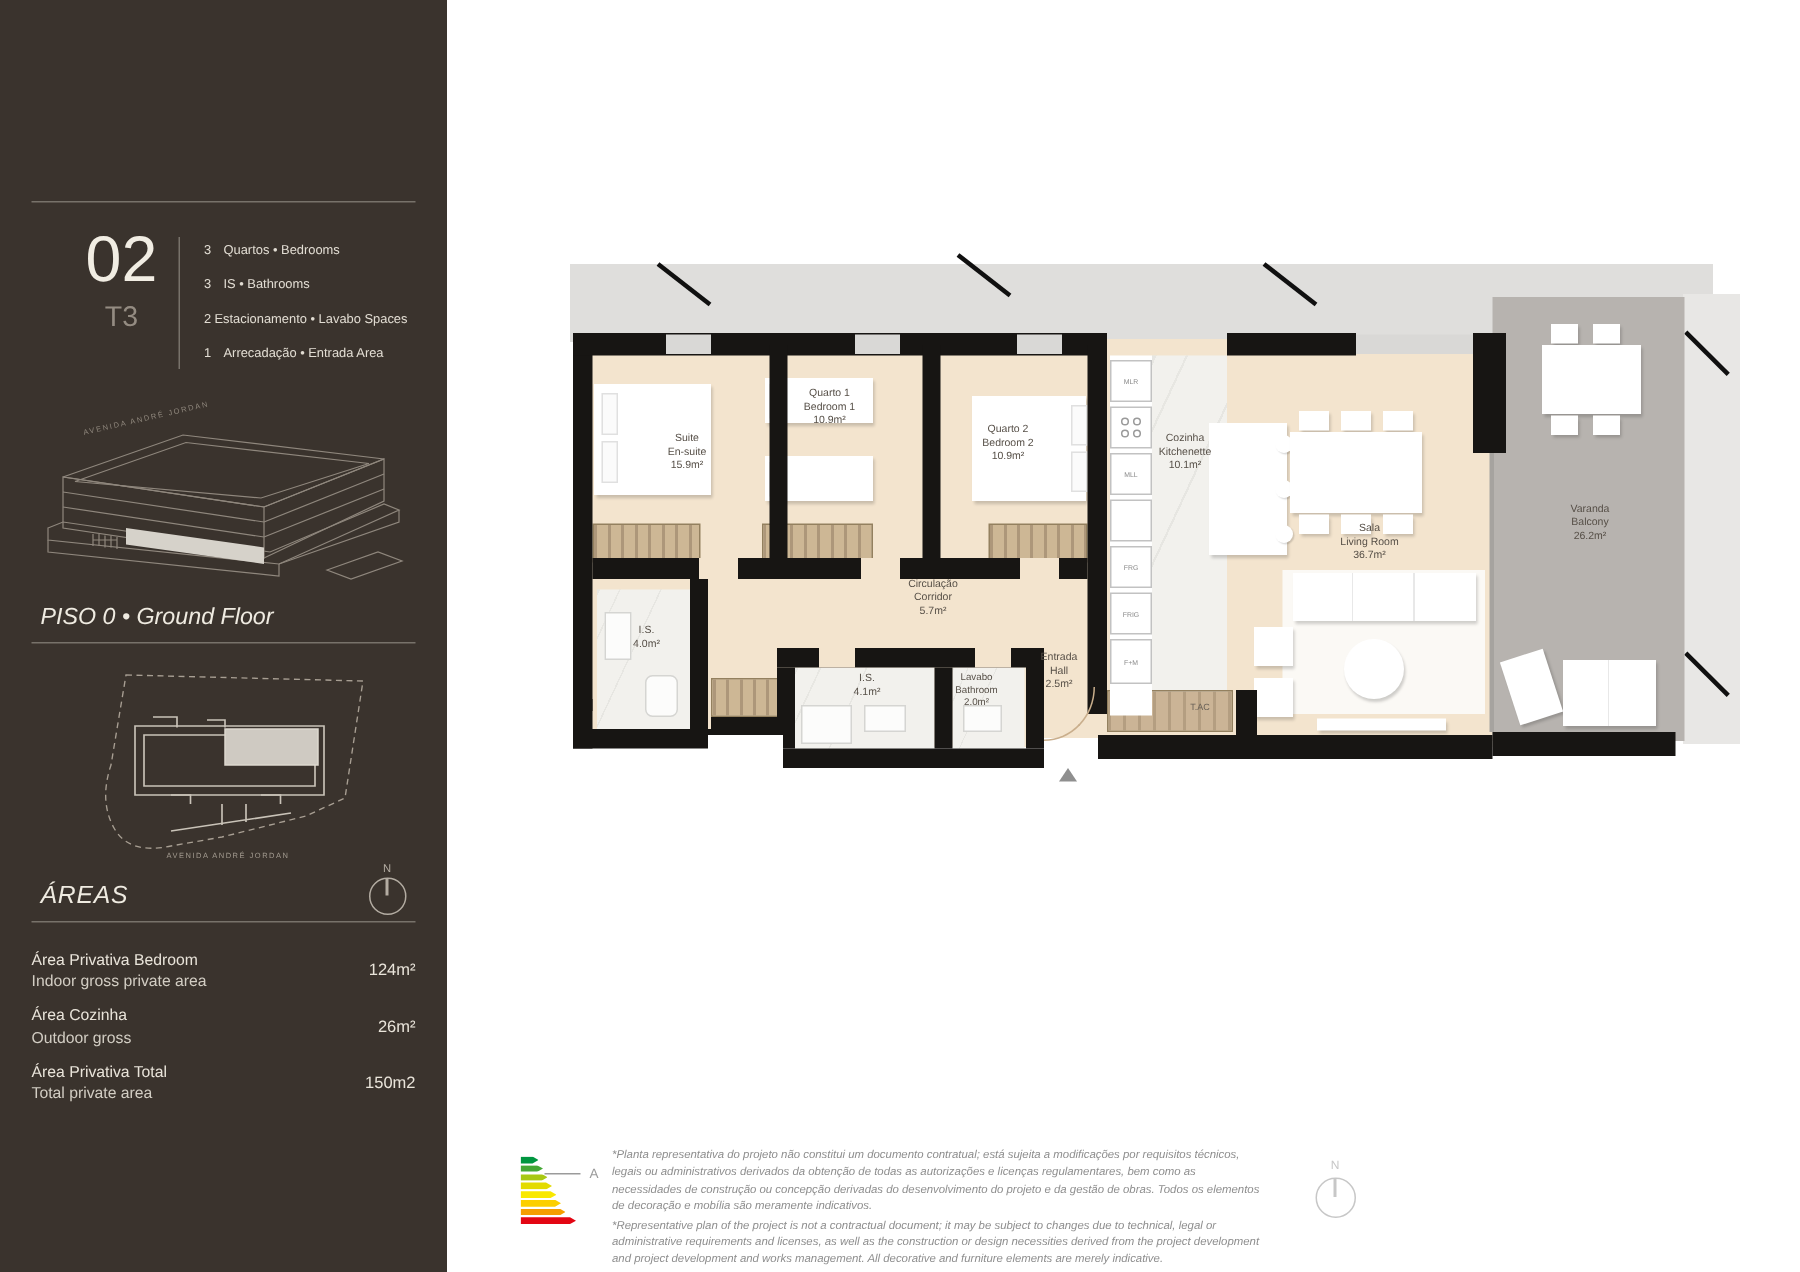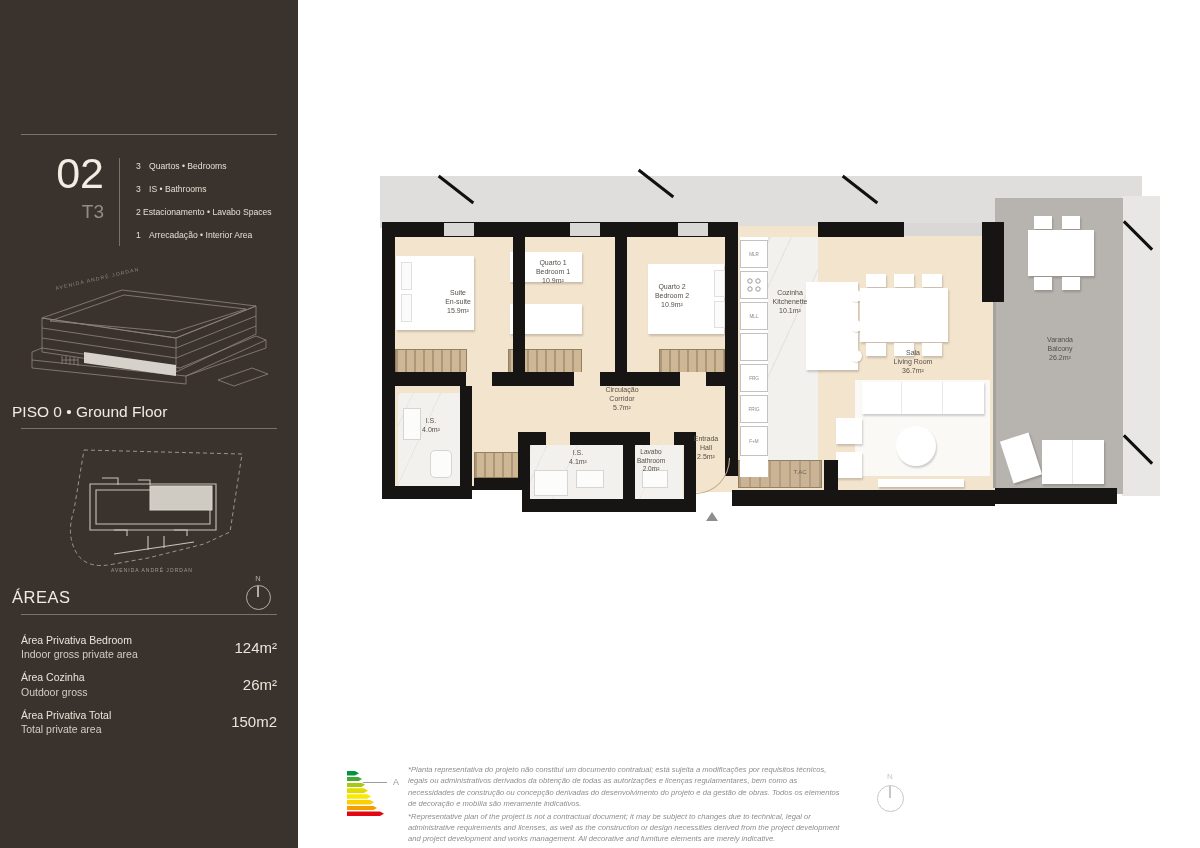--- a/index.html
+++ b/index.html
@@ -5,32 +5,32 @@
   html,body{margin:0;padding:0;background:#fff;}
   body{width:1200px;height:848px;position:relative;overflow:hidden;
        font-family:"Liberation Sans",sans-serif;}
   .abs{position:absolute;}
   
   .sidebar{position:absolute;left:0;top:0;width:298px;height:848px;background:#3A332D;}
   .logo{position:absolute;left:0;top:28px;width:100%;text-align:center;color:#ECE8DE;}
   .logo .nm{font-family:"DejaVu Serif","Liberation Serif",serif;font-size:47px;letter-spacing:1px;line-height:1;}
   .logo .sb{font-size:14px;letter-spacing:8px;color:#D9D4CA;margin-top:2px;padding-left:62px;}
   .divider{position:absolute;left:21px;width:256px;height:1px;background:rgba(236,232,222,.35);}
-  .unitnum{position:absolute;left:28px;top:150px;width:76px;text-align:right;color:#F1EDE3;}
+  .unitnum{position:absolute;left:43px;top:150px;width:76px;text-align:center;color:#F1EDE3;}
   .unitnum .n{font-size:43px;line-height:1.1;}
   .unitnum .t{font-size:19px;color:#948C82;margin-top:4px;}
   .vline{position:absolute;left:119px;top:158px;width:1px;height:88px;background:rgba(236,232,222,.35);}
   .feat{position:absolute;left:136px;top:161px;color:#E2DDD3;font-size:8.6px;}
   .feat .row{display:flex;margin-bottom:13px;white-space:nowrap;}
   .feat .q{min-width:7px;margin-right:6px;}
-  .h-title{position:absolute;left:12px;color:#EFEBE1;font-size:15.5px;}
+  .h-title{position:absolute;left:27px;color:#EFEBE1;font-size:15.5px;font-style:italic;}
   .arearow{display:flex;justify-content:space-between;align-items:center;margin-bottom:9px;}
   .arearow .lbls{font-size:10.5px;color:#E9E4DA;line-height:1.35;}
   .arearow .lbls .en{color:#D2CDC3;}
-  .arearow .val{font-size:15px;color:#E9E4DA;}
+  .arearow .val{font-size:11px;color:#E9E4DA;}
   .compass .ring{border-radius:50%;border:1.4px solid currentColor;position:absolute;}
   .compass .needle{position:absolute;background:currentColor;}
   .compass .nlet{position:absolute;font-size:7.5px;text-align:center;}
   
   .plan{position:absolute;left:378px;top:170px;width:782px;height:372px;}
   .w{position:absolute;background:#171513;}
   .glass{position:absolute;background:#D9D8D6;}
   .mark{position:absolute;height:3px;background:#101010;}
   .furn{position:absolute;background:#fff;box-shadow:1px 2px 2px rgba(0,0,0,.18);}
   .pill{position:absolute;background:#FBFBFB;border:1px solid #E0E0E0;box-shadow:none;}
@@ -69,21 +69,21 @@
     <div class="row">
         <span class="q">3</span>
         <span>IS • Bathrooms</span>
       </div>
     <div class="row">
         <span class="q" style="margin-right:0;">2</span>
         <span>Estacionamento • Lavabo Spaces</span>
       </div>
     <div class="row">
         <span class="q">1</span>
-        <span>Arrecadação • Interior Area</span>
+        <span>Arrecadação • Entrada Area</span>
       </div>
   </div>
 
   <svg class="abs" style="left:22px;top:264px;" width="254" height="136" viewBox="0 0 254 136">
     <g stroke="#8F877D" stroke-width="0.8" fill="none">
       <path d="M20,54 L100,26 L234,42 L154,74 Z"></path>
       <path d="M28,57 L102,31 L224,45 L152,68 Z"></path>
       <path d="M20,54 L20,88 L154,108 L154,74 Z"></path>
       <path d="M154,74 L234,42 L234,70 L154,108"></path>
       <path d="M20,64 L154,84"></path>

